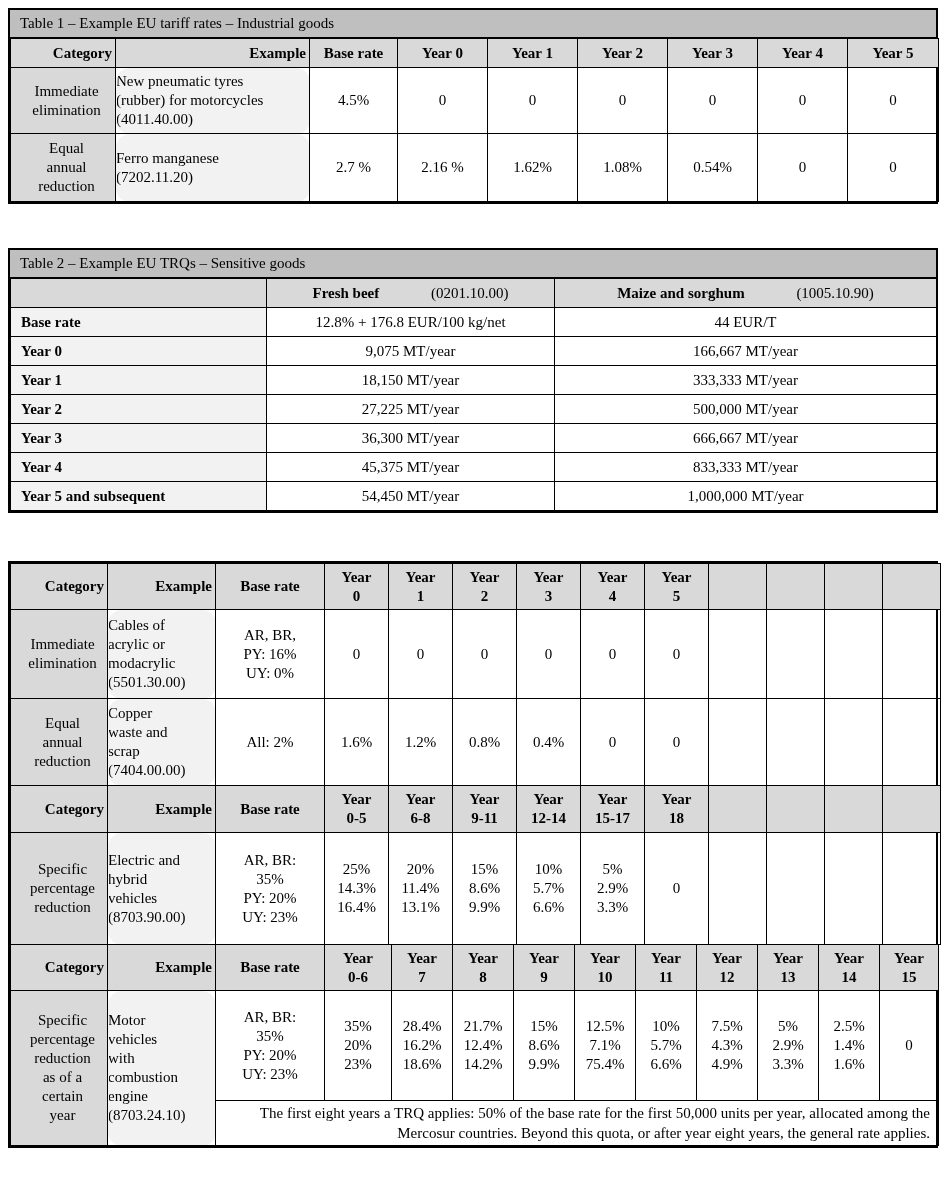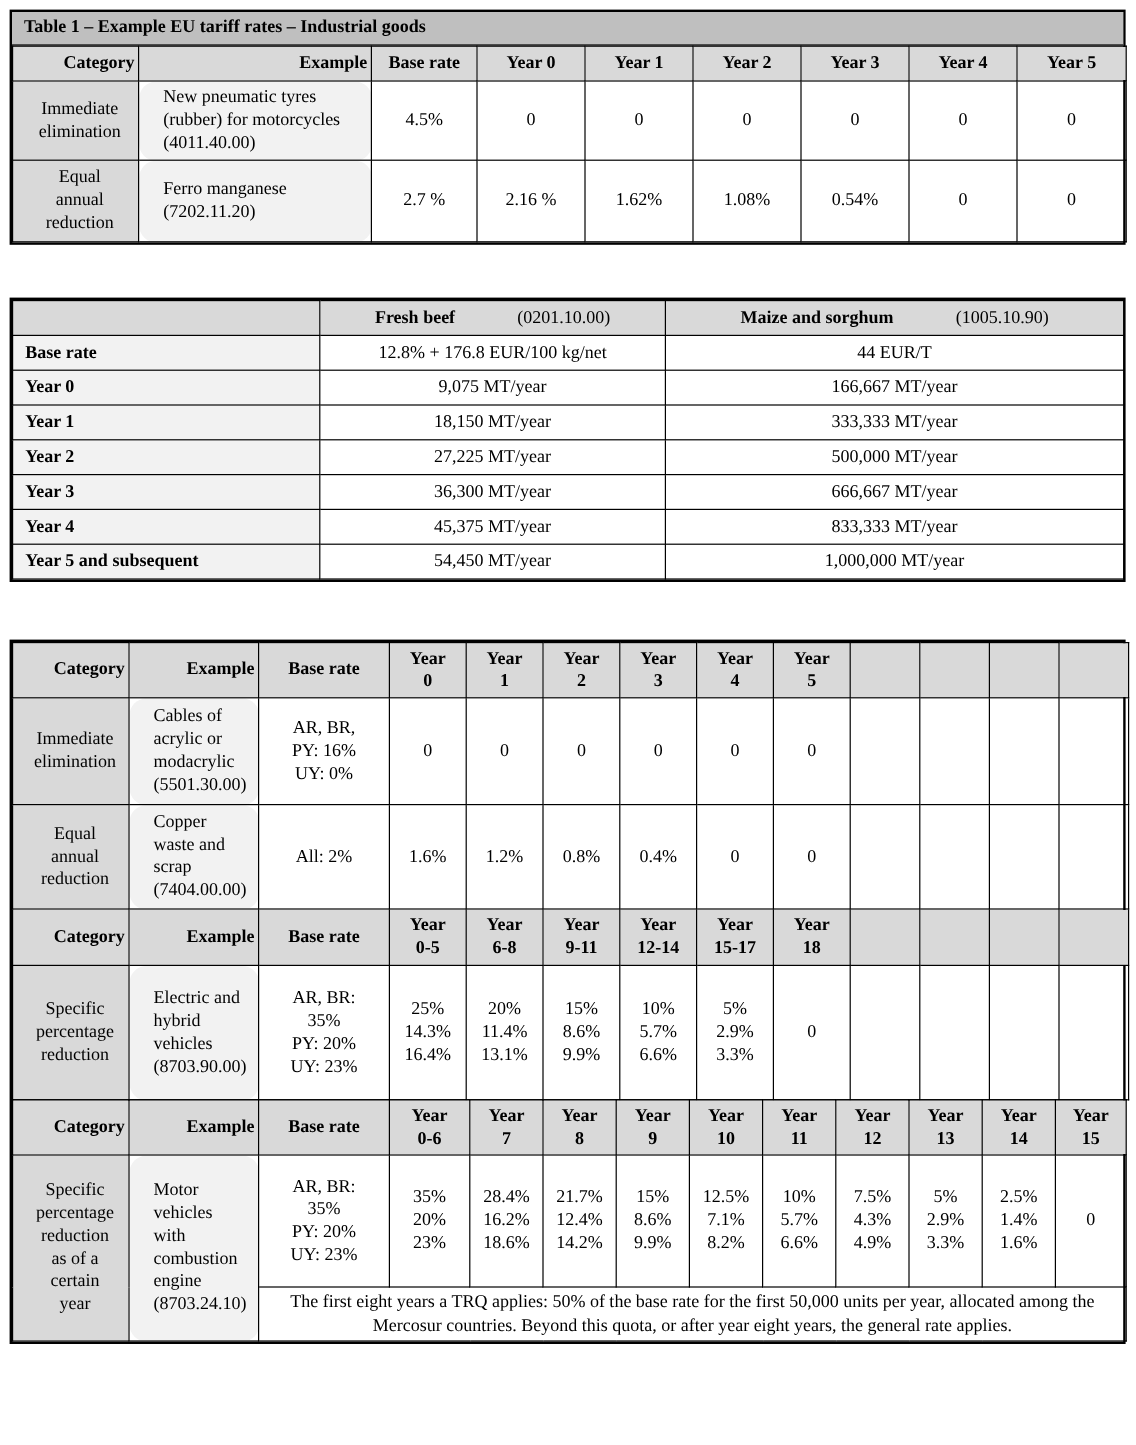--- a/index.html
+++ b/index.html
@@ -8,42 +8,42 @@
     font-family:"Liberation Serif", serif;
     font-size:15px; color:#000;
   }
   .page { padding:8px 7px 8px 8px; box-sizing:border-box; }
   .twrap {
     width:930px; border:2px solid #000; box-sizing:border-box;
     background:#fff;
   }
   .tbar {
     background:#bfbfbf; border-bottom:1px solid #000;
-    font-weight:bold; font-size:15px;
+    font-weight:normal; font-size:15px;
     height:27px; line-height:27px; padding-left:10px;
     white-space:nowrap; overflow:hidden;
   }
   table.grid { border-collapse:collapse; table-layout:fixed; width:100%; }
   .grid th, .grid td {
     border:1px solid #000;
     padding:1px 3px;
     vertical-align:middle;
     text-align:center;
     white-space:pre-line;
     font-size:15px; line-height:19px;
     overflow:hidden;
   }
   .grid th { font-weight:bold; }
   tr.hdr th { background:#d9d9d9; }
   td.cat { background:#d9d9d9; text-align:center; padding-left:10px; }
-  td.ex  { background:#f2f2f2; text-align:left; padding-left:20px;border-radius:14px; }
+  td.ex  { background:#f2f2f2; text-align:left; padding-left:0;border-radius:14px; }
   td.lbl { background:#f2f2f2; text-align:left; padding-left:10px; font-weight:bold; }
   th.lefthdr { text-align:right; padding-left:10px; }
   .code { font-weight:normal;margin-left:48px; }
-  td.foot { text-align:center; padding:2px 8px; line-height:20px; }
+  td.foot { text-align:right; padding:2px 8px; line-height:20px; }
   .mt2 { margin-top:44px; }
   .mt3 { margin-top:48px; }
   table.t3b { margin-top:-1px; }
 </style>
 </head>
 <body>
 
 <div class="page">
 
   <section class="twrap">
@@ -98,20 +98,21 @@
         <td>1.08%</td>
         <td>0.54%</td>
         <td>0</td>
         <td>0</td>
       </tr>
     </tbody>
       </table>
   </section>
 
   <section class="twrap mt2">
+    <div class="tbar">Table 2 – Example EU TRQs – Sensitive goods</div>
     <table class="grid">
       <colgroup>
         <col style="width:256px">
           <col style="width:288px">
           <col style="width:382px">
       </colgroup>
       <tbody>
           <tr class="hdr" style="height:29px">
         <th></th>
         <th><span>Fresh beef</span> <span class="code">(0201.10.00)</span></th>
@@ -360,21 +361,21 @@
 16.2%
 18.6%</td>
         <td>21.7%
 12.4%
 14.2%</td>
         <td>15%
 8.6%
 9.9%</td>
         <td>12.5%
 7.1%
-8.2%</td>
+75.4%</td>
         <td>10%
 5.7%
 6.6%</td>
         <td>7.5%
 4.3%
 4.9%</td>
         <td>5%
 2.9%
 3.3%</td>
         <td>2.5%

